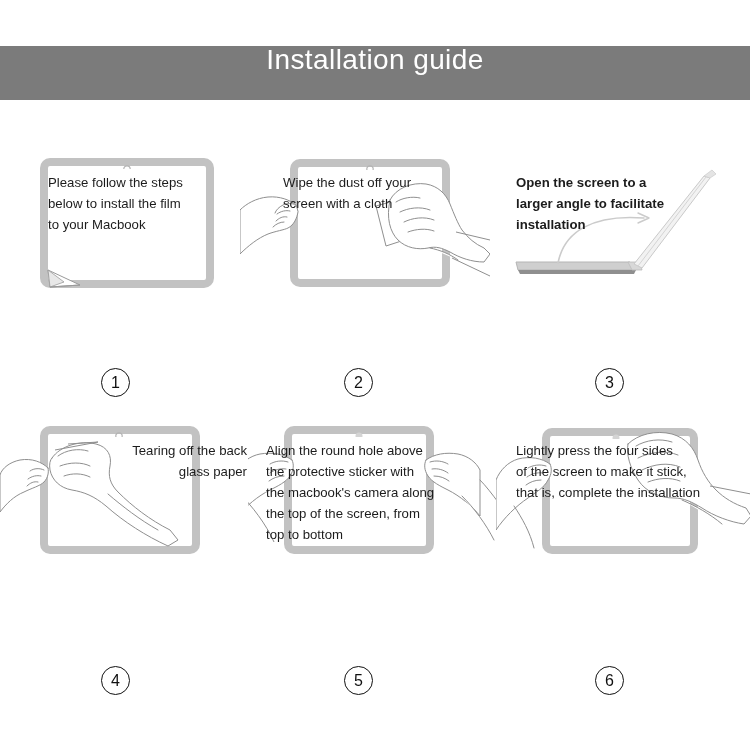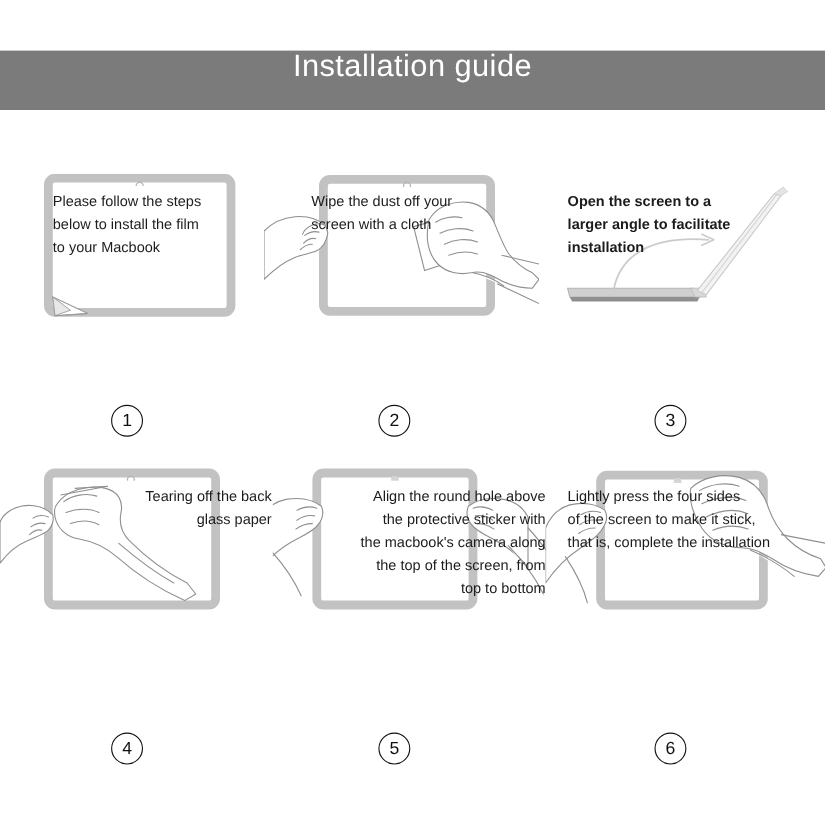--- a/index.html
+++ b/index.html
@@ -58,21 +58,21 @@
     line-height: 1;
     color: #111;
     font-family: "Liberation Sans", sans-serif;
   }
 
   
   .cell-1 .step-caption { left: 48px;  top: 172px; width: 205px; }
   .cell-2 .step-caption { left: 271px; top: 172px; width: 205px; margin-left: 12px; }
   .cell-3 .step-caption { left: 516px; top: 172px; width: 235px; font-weight: bold; }
   .cell-4 .step-caption { left: 32px;  top: 440px; width: 215px; text-align: right; }
-  .cell-5 .step-caption { left: 266px; top: 440px; width: 230px; text-align: right; }
+  .cell-5 .step-caption { left: 266px; top: 440px; width: 230px; }
   .cell-6 .step-caption { left: 516px; top: 440px; width: 240px; }
 
   .abs-layer { position: absolute; left:0; top:0; width:750px; height:554px; }
 </style>
 </head>
 <body>
 
 <div class="header-bar">
   <div class="header-title">Installation guide</div>
 </div>

